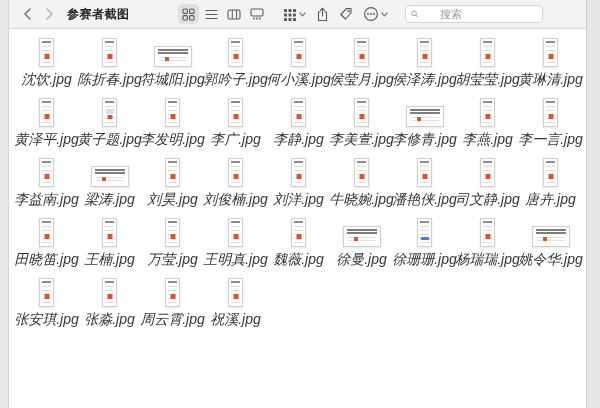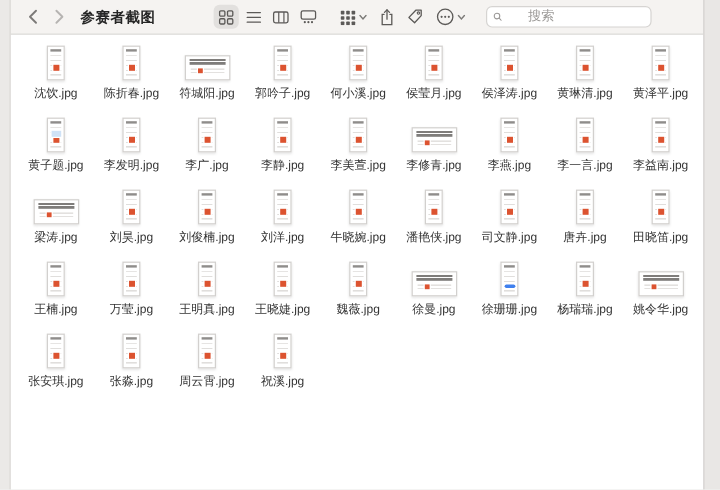--- a/index.html
+++ b/index.html
@@ -60,21 +60,21 @@
     background:repeating-linear-gradient(to bottom,#e0dedc 0 1px,transparent 1px 4px);}
   .thumb.landscape .t-lines{top:10px;left:4px;right:4px;
     background:repeating-linear-gradient(to bottom,#e3e1df 0 1px,transparent 1px 3px);}
   .t-stamp{position:absolute;width:5px;height:5px;left:50%;top:56%;transform:translateX(-50%);
     box-shadow:0 0 0 1px #fff;}
   .thumb.landscape .t-stamp{width:4px;height:4px;left:30%;top:52%;transform:none;}
   .t-blk{position:absolute;width:8px;height:5px;left:50%;top:38%;transform:translateX(-50%);
     background:#cfe2f6;box-shadow:0 0 0 1px #fff;}
   .t-btn{position:absolute;width:9px;height:3px;border-radius:1.5px;left:50%;top:66%;transform:translateX(-50%);
     box-shadow:0 0 0 1px #fff;}
-  .fname{margin-top:4px;font-size:10px;color:#333;white-space:nowrap;}
+  .fname{margin-top:4px;font-size:14px;color:#333;white-space:nowrap;font-style:italic;}
   svg{display:block;}
 </style>
 </head>
 <body>
 
 <div class="left-sliver"></div>
 <div class="right-strip"></div>
 
 <div class="toolbar">
   <div class="nav">
@@ -249,20 +249,29 @@
         </div>
         <div class="fname">侯泽涛.jpg</div>
       </div>
       <div class="cell">
         <div class="thumbwrap">
           <div class="thumb portrait">
             <i class="t-lines"></i>
             <i class="t-stamp" style="background: rgb(220, 83, 48);"></i>
           </div>
         </div>
+        <div class="fname">胡莹莹.jpg</div>
+      </div>
+      <div class="cell">
+        <div class="thumbwrap">
+          <div class="thumb portrait">
+            <i class="t-lines"></i>
+            <i class="t-stamp" style="background: rgb(220, 83, 48);"></i>
+          </div>
+        </div>
         <div class="fname">黄琳清.jpg</div>
       </div>
       <div class="cell">
         <div class="thumbwrap">
           <div class="thumb portrait">
             <i class="t-lines"></i>
             <i class="t-stamp" style="background: rgb(220, 83, 48);"></i>
           </div>
         </div>
         <div class="fname">黄泽平.jpg</div>
@@ -449,29 +458,20 @@
         <div class="fname">万莹.jpg</div>
       </div>
       <div class="cell">
         <div class="thumbwrap">
           <div class="thumb portrait">
             <i class="t-lines"></i>
             <i class="t-stamp" style="background: rgb(220, 83, 48);"></i>
           </div>
         </div>
         <div class="fname">王明真.jpg</div>
-      </div>
-      <div class="cell">
-        <div class="thumbwrap">
-          <div class="thumb portrait">
-            <i class="t-lines"></i>
-            <i class="t-stamp" style="background: rgb(220, 83, 48);"></i>
-          </div>
-        </div>
-        <div class="fname">王晓婕.jpg</div>
       </div>
       <div class="cell">
         <div class="thumbwrap">
           <div class="thumb portrait">
             <i class="t-lines"></i>
             <i class="t-stamp" style="background: rgb(220, 83, 48);"></i>
           </div>
         </div>
         <div class="fname">魏薇.jpg</div>
       </div>

